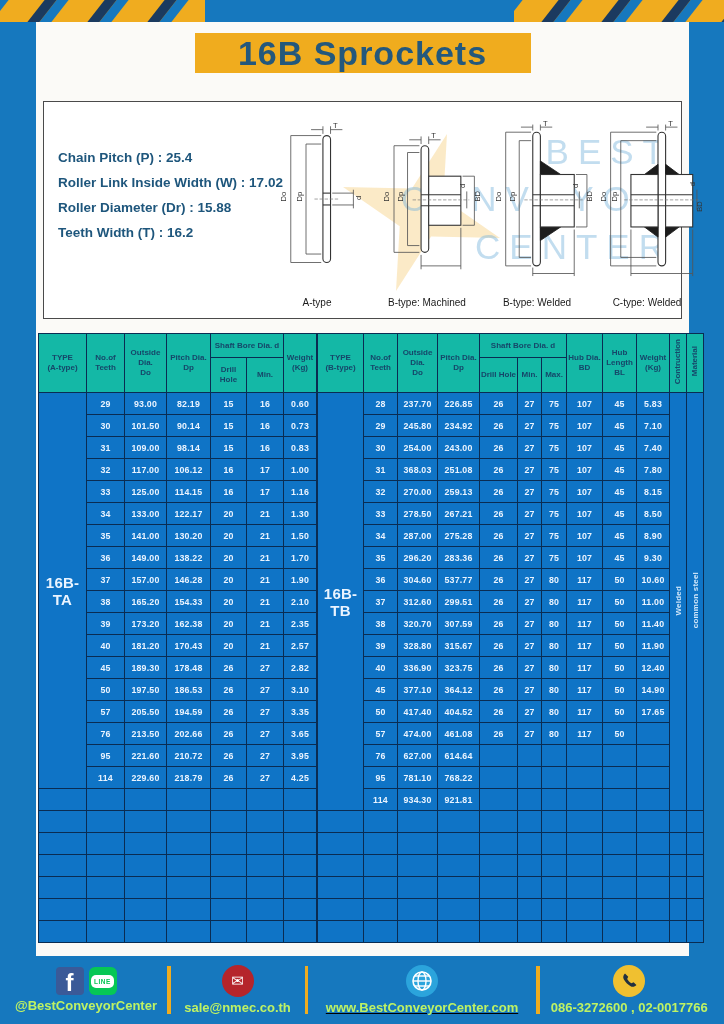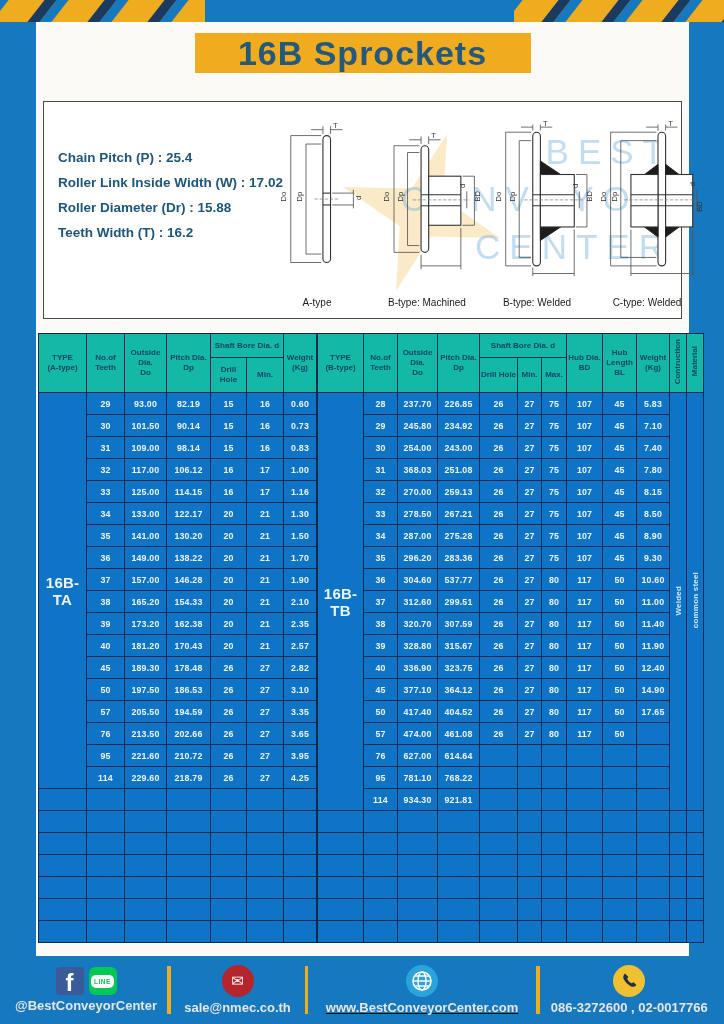--- a/index.html
+++ b/index.html
@@ -54,21 +54,21 @@
   .vert span,.vth span{writing-mode:vertical-rl;transform:rotate(180deg);display:inline-block;
     white-space:nowrap;}
   .vth span{font-size:8px;}
   .vert span{font-size:8px;color:rgba(230,243,255,0.9);font-weight:600;}
   
   .footer{position:absolute;left:0;right:0;bottom:0;height:68px;
     display:flex;align-items:center;padding:0 8px;}
   .f-item{display:flex;flex-direction:column;align-items:center;justify-content:center;gap:3px;}
   .f-1{flex:0 0 156px;}.f-2{flex:0 0 128px;}.f-3{flex:0 0 222px;text-decoration:underline;}.f-4{flex:1;}
   .f-divider{width:3.5px;height:48px;background:#EFAC1F;margin:0 3px;flex:none;}
-  .f-text{color:#e5e5e5;font-size:13px;font-weight:bold;white-space:nowrap;}
+  .f-text{color:#bef264;font-size:13px;font-weight:bold;white-space:nowrap;}
   .f-icons{display:flex;gap:5px;align-items:flex-end;}
   .ic-fb{width:28px;height:28px;background:#3A5A98;border-radius:4px;color:#fff;
     font-weight:bold;font-size:24px;display:flex;align-items:flex-end;justify-content:center;
     line-height:0.95;}
   .ic-line{width:28px;height:28px;background:#06C755;border-radius:6px;
     display:flex;align-items:center;justify-content:center;}
   .ic-line b{background:#fff;color:#06C755;font-size:6.5px;border-radius:5px;
     padding:3px 3px;letter-spacing:0.5px;}
   .ic-round{width:32px;height:32px;border-radius:50%;display:flex;align-items:center;justify-content:center;}
   .ic-mail{background:#B5252B;color:#fff;font-size:15px;}

